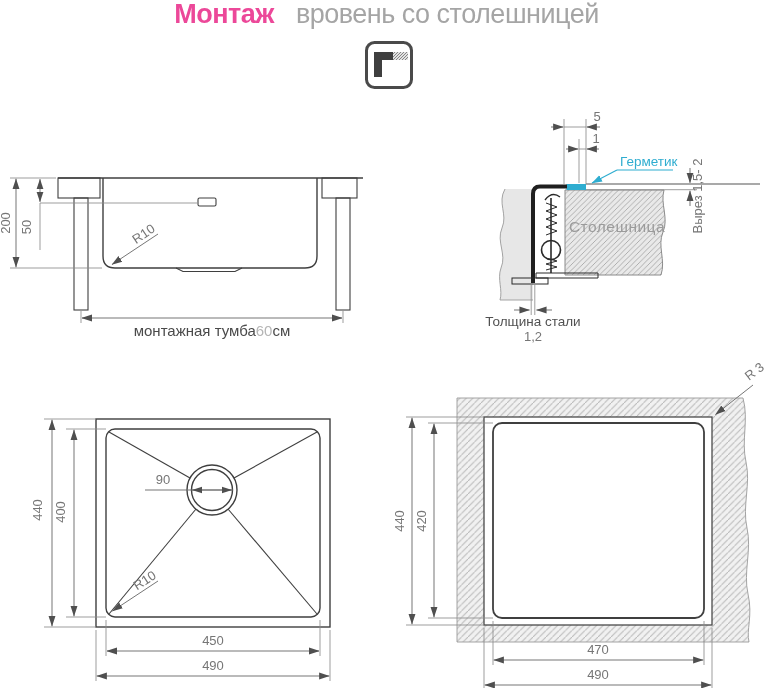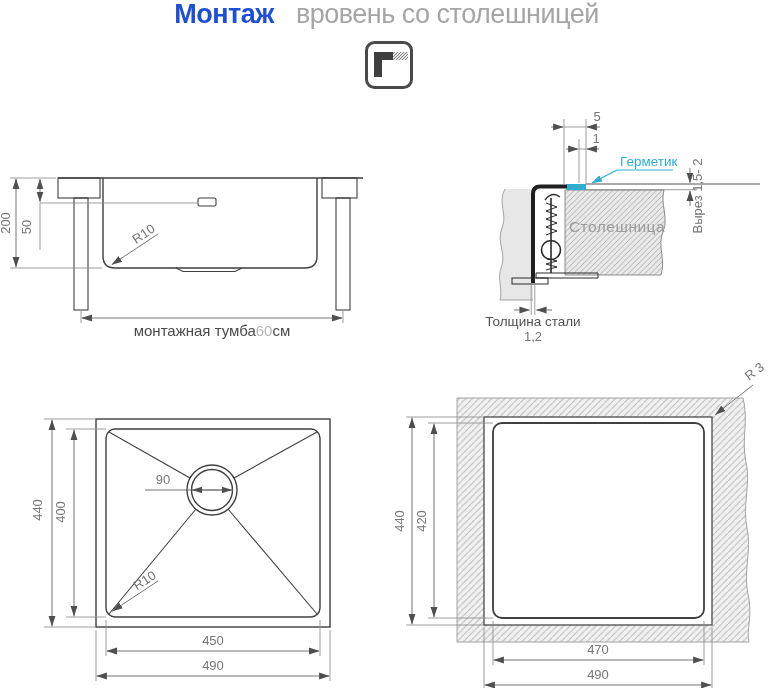--- a/index.html
+++ b/index.html
@@ -1,20 +1,20 @@
 <!DOCTYPE html>
 <html><head>
 <meta charset="utf-8">
 <style>
   html,body{margin:0;padding:0;background:#ffffff;}
   .canvas{position:relative;width:773px;height:688px;background:#fff;overflow:hidden;
           font-family:"Liberation Sans", sans-serif;}
   .title{position:absolute;top:-4px;left:0;width:100%;text-align:center;
          font-size:27px;line-height:36px;white-space:nowrap;}
-  .t-strong{color:#1d4ed8;font-weight:700;letter-spacing:-0.5px;}
+  .t-strong{color:#ec4899;font-weight:700;letter-spacing:-0.5px;}
   .t-light{color:#a5a5a5;font-weight:400;margin-left:22px;letter-spacing:-0.5px;}
   svg{position:absolute;top:0;left:0;}
   svg text{font-family:"Liberation Sans", sans-serif;}
   .dim{font-size:13px;fill:#767676;}
   .lblA{font-size:15px;fill:#4a4a4a;}
   .lblM{font-size:15px;fill:#b5b5b5;}
   .ct{font-size:15.5px;fill:#9b9b9b;letter-spacing:.5px;}
   .cy{font-size:13.5px;fill:#2fadd0;}
   .steelL{font-size:13.5px;fill:#515151;}
   .ln{stroke:#3f3f3f;stroke-width:1.4;fill:none;}

